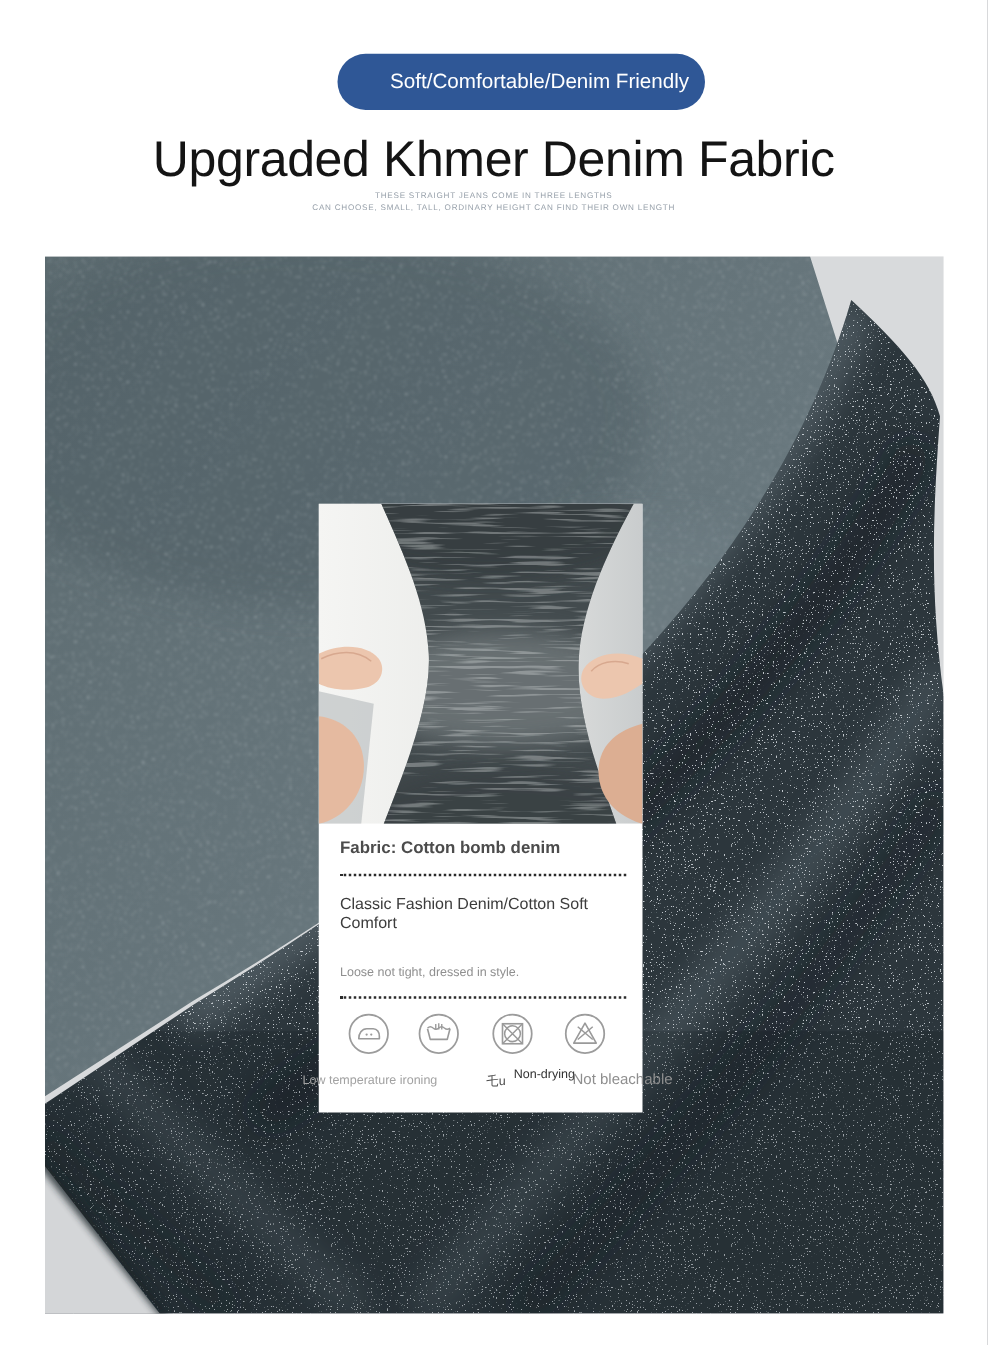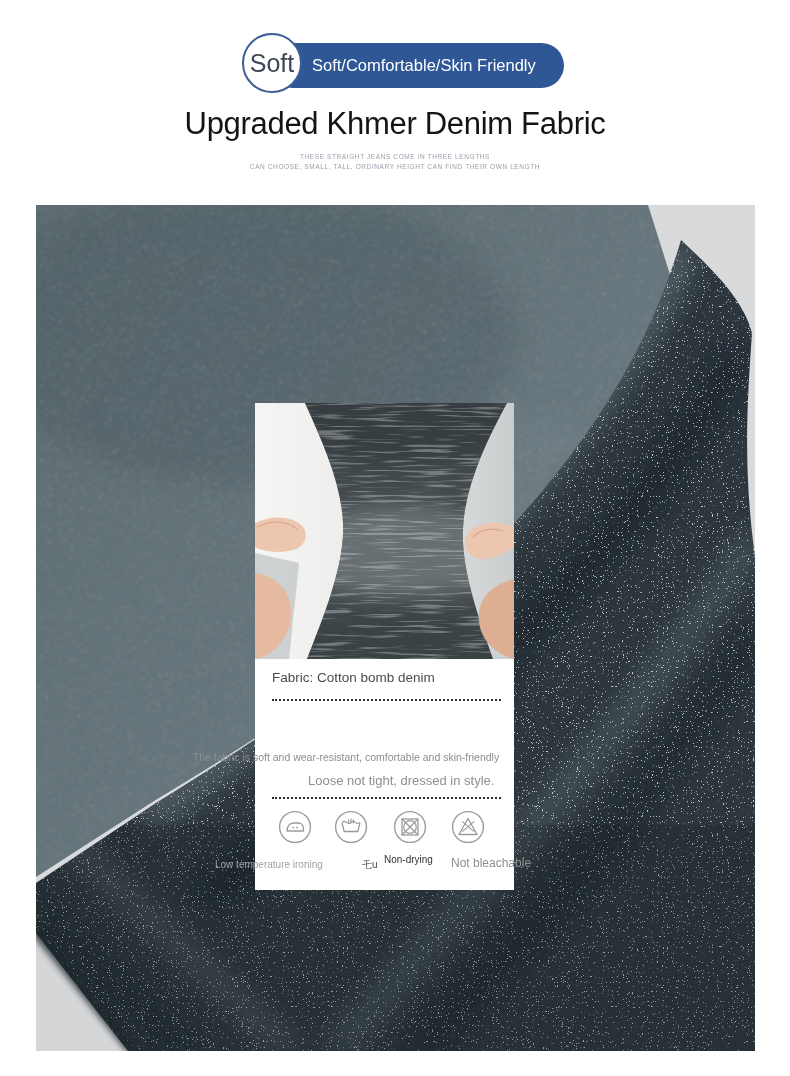--- a/index.html
+++ b/index.html
@@ -8,56 +8,53 @@
 
   
   .pill{position:absolute;left:270px;top:43px;width:294px;height:45px;background:#2f5796;
         border-radius:23px;z-index:2;color:#ffffff;font-size:16.5px;line-height:45px;
         padding-left:42px;box-sizing:border-box;white-space:nowrap;}
   .soft-circle{position:absolute;left:242px;top:33px;width:60px;height:60px;background:#ffffff;
         border:2px solid #3c5e97;border-radius:50%;z-index:3;display:flex;align-items:center;
         justify-content:center;font-size:25px;color:#3d4856;box-sizing:border-box;}
 
   
-  .title{position:absolute;top:106px;left:0;width:100%;text-align:center;font-size:31px;
+  .title{position:absolute;top:106px;left:0;width:100%;text-align:center;font-size:40px;
         color:#141414;font-weight:400;letter-spacing:-0.3px;}
   .subtitle{position:absolute;top:152px;left:0;width:100%;text-align:center;font-size:6.5px;
         color:#97a0aa;letter-spacing:0.6px;line-height:9.5px;text-transform:uppercase;}
 
   
   .photo{position:absolute;left:36px;top:205px;width:719px;height:846px;z-index:1;}
 
   
   .card{position:absolute;left:255px;top:403px;width:259px;height:487px;background:#ffffff;z-index:5;}
   .inner-img{position:absolute;left:0;top:0;width:259px;height:256px;}
-  .fabric-line{position:absolute;left:17px;top:267px;font-size:13.5px;color:#4c4c4c;white-space:nowrap;}
+  .fabric-line{position:absolute;left:17px;top:267px;font-size:13.5px;color:#4c4c4c;white-space:nowrap;font-weight:bold;}
   .dots{position:absolute;left:17px;width:229px;height:0;border-bottom:2px dotted #2b2b2b;}
   .dots1{top:296px;} .dots2{top:394px;}
   .classic{position:absolute;left:17px;top:313px;font-size:12.8px;line-height:14.5px;color:#3c3c3c;}
   .overflow-line{position:absolute;left:-72px;top:348px;width:326px;text-align:center;
         font-size:10.5px;color:#8d8d8d;white-space:nowrap;}
-  .loose-line{position:absolute;left:17px;top:370px;font-size:13px;color:#8f8f8f;white-space:nowrap;margin-left:36px;}
+  .loose-line{position:absolute;left:17px;top:370px;font-size:10px;color:#8f8f8f;white-space:nowrap;}
   .care-icon{position:absolute;top:407px;width:34px;height:34px;}
   .ci-1{left:23px;} .ci-2{left:79px;} .ci-3{left:138px;} .ci-4{left:196px;}
-  .lbl{position:absolute;white-space:nowrap;}
+  .lbl{position:absolute;white-space:nowrap;margin-left:27px;}
   .lbl-iron{left:-40px;top:456px;font-size:10px;color:#a2a2a2;}
   .lbl-artifact{left:107px;top:455px;font-size:10px;color:#4a4a4a;}
   .lbl-nondry{left:129px;top:451px;font-size:10px;color:#323232;font-weight:500;}
-  .lbl-nobleach{left:196px;top:453px;font-size:12px;color:#8e8e8e;}
+  .lbl-nobleach{left:176px;top:453px;font-size:12px;color:#8e8e8e;}
 </style>
 </head>
 <body>
 
 <div class="page">
 
   <div class="pill">
-    <span>Soft/Comfortable/Skin Friendly</span>
-  </div>
-  <div class="soft-circle">
-    <span>Soft</span>
+    <span>Soft/Comfortable/Denim Friendly</span>
   </div>
 
   <div class="title">Upgraded Khmer Denim Fabric</div>
   <div class="subtitle">
     <div>THESE STRAIGHT JEANS COME IN THREE LENGTHS</div>
     <div>CAN CHOOSE, SMALL, TALL, ORDINARY HEIGHT CAN FIND THEIR OWN LENGTH</div>
   </div>
 
   <div class="photo">
     <svg width="719" height="846" viewBox="0 0 719 846">
@@ -154,21 +151,24 @@
       <path d="M0,170 C18,172 34,184 36,206 C38,232 20,252 0,256 Z" fill="#e5baa0"></path>
       <path d="M2,124 C14,118 30,116 42,126" stroke="#c99579" stroke-width="1.2" fill="none" opacity="0.6"></path>
 
       <path d="M259,124 C240,116 220,120 212,132 C206,143 214,156 228,156 C242,156 252,148 259,144 Z" fill="#ecc6ae"></path>
       <path d="M259,176 C236,182 222,196 224,218 C226,240 244,252 259,256 Z" fill="#dcae92"></path>
       <path d="M218,134 C224,127 236,124 248,128" stroke="#c99579" stroke-width="1.2" fill="none" opacity="0.6"></path>
     </svg>
 
     <div class="fabric-line">Fabric: Cotton bomb denim</div>
     <div class="dots dots1"></div>
-    <div class="overflow-line">The fabric is soft and wear-resistant, comfortable and skin-friendly</div>
+    <div class="classic">
+      <div>Classic Fashion Denim/Cotton Soft</div>
+      <div>Comfort</div>
+    </div>
     <div class="loose-line">Loose not tight, dressed in style.</div>
     <div class="dots dots2"></div>
 
     <svg class="care-icon ci-1" viewBox="0 0 34 34">
       <circle cx="17" cy="17" r="15.4" fill="none" stroke="#9c9c9c" stroke-width="1.4"></circle>
       <path d="M9,21 C9,16.8 11.4,13 15.4,13 H20.6 C23.8,13 25.5,16 25.5,19 V21 Z" fill="none" stroke="#9a9a9a" stroke-width="1.3" stroke-linejoin="round"></path>
       <circle cx="15.3" cy="17.6" r="0.9" fill="#9a9a9a"></circle>
       <circle cx="19.0" cy="17.6" r="0.9" fill="#9a9a9a"></circle>
     </svg>
     <svg class="care-icon ci-2" viewBox="0 0 34 34">

